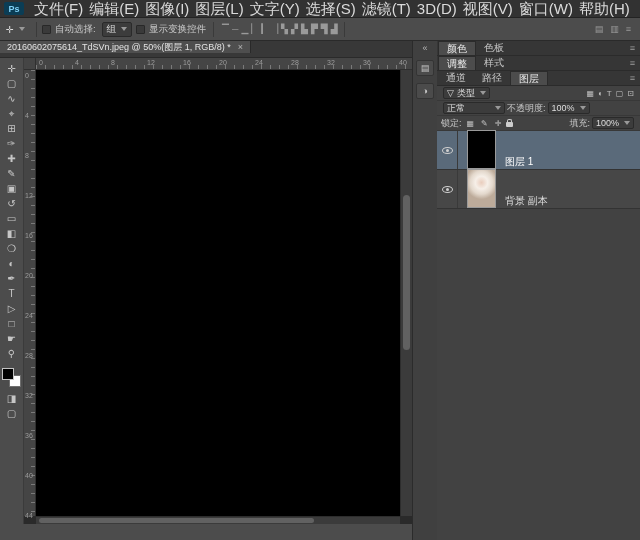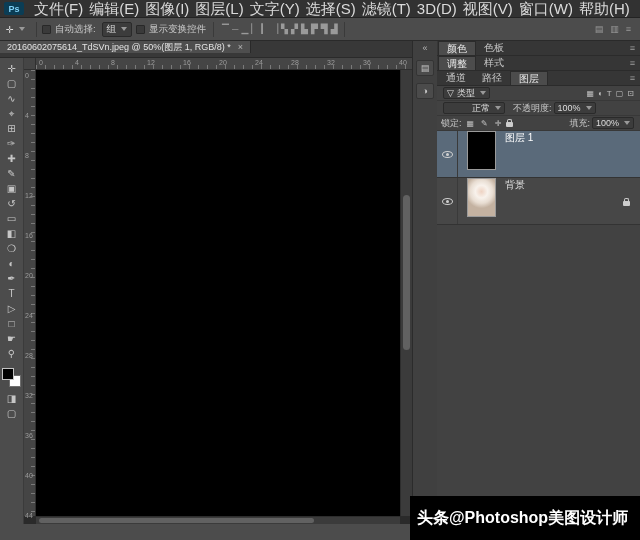--- a/index.html
+++ b/index.html
@@ -79,29 +79,29 @@
 
 
 .panelcol{position:absolute;left:437px;top:41px;right:0;bottom:0;background:#424242}
 .ptabs{height:15px;background:#363636;border-bottom:1px solid #2b2b2b;display:flex;align-items:flex-end;position:relative;padding-left:1px}
 .ptab{font-size:10px;color:#c9c9c9;padding:0 8px;height:14px;line-height:14px;white-space:nowrap}
 .ptab.active{background:#4c4c4c;color:#ececec;border:1px solid #2b2b2b;border-bottom:none}
 .pmenu{position:absolute;right:5px;top:2px;color:#9f9f9f;font-size:9px}
 .lrow{height:15px;display:flex;align-items:center;font-size:9px;color:#c9c9c9;padding:0 4px;
   background:#424242;border-bottom:1px solid #383838}
 .dd.small{height:12px;font-size:9px;margin:0 2px;padding:0 3px}
-.dd.blend{min-width:62px;justify-content:flex-end}
+.dd.blend{min-width:62px;justify-content:space-between}
 #filter-icons{margin-left:auto;display:flex}
 .fic,.lic{color:#c0c0c0;font-size:8px;padding:0 2px}
 #lock-icons{display:flex;align-items:center;gap:3px;margin:0 3px}
 .fill-group{margin-left:auto;display:flex;align-items:center}
-.opacity-label{margin-left:6px}
-
-
-.layer-row{height:47px;background:#474747;border-bottom:1px solid #333;display:flex;align-items:flex-start;position:relative}
+.opacity-label{}
+
+
+.layer-row{height:39px;background:#474747;border-bottom:1px solid #333;display:flex;align-items:flex-end;position:relative}
 .layer-row.selected{background:#5a6a7a}
 .eye-col{width:21px;align-self:stretch;display:flex;align-items:center;justify-content:center;
   border-right:1px solid #3a3a3a;flex:none}
 .eye{position:relative;width:11px;height:7px;border:1px solid #cfcfcf;border-radius:50%}
 .eye::after{content:"";position:absolute;left:3px;top:1px;width:3px;height:3px;border-radius:50%;background:#cfcfcf}
 .thumb{width:29px;height:39px;margin:0 9px;border:1px solid #9a9a9a;flex:none}
 .t-black{background:#000}
 .t-dark{background:radial-gradient(ellipse 65% 48% at 48% 36%,#6d5448 0%,#43322a 40%,#1a1412 72%,#030202 100%)}
 .t-light{background:radial-gradient(ellipse 60% 45% at 50% 34%,#e9cdbd 0%,#f6efe8 38%,#e3d8cc 70%,#bdab9a 100%)}
 .t-light2{background:radial-gradient(ellipse 60% 45% at 50% 34%,#eed3c3 0%,#f8f2ec 38%,#e8ddd2 70%,#c4b2a1 100%)}
@@ -335,24 +335,20 @@
           <span class="eye-col">
             <span class="eye"></span>
           </span>
           <div class="thumb t-black"></div>
           <span class="layer-name">图层 1</span>
         </div>
         <div class="layer-row">
           <span class="eye-col">
             <span class="eye"></span>
           </span>
-          <div class="thumb t-light2"></div>
-          <span class="layer-name">背景</span>
-          <span class="mini-lock layer-lock"></span>
-        </div>
-      </div>
-  </div>
-
-  <div class="watermark">
-    <span>头条@Photoshop美图设计师</span>
-  </div>
+          <div class="thumb t-light"></div>
+          <span class="layer-name">背景 副本</span>
+        </div>
+      </div>
+  </div>
+
 
 </div>
 
 </body></html>

